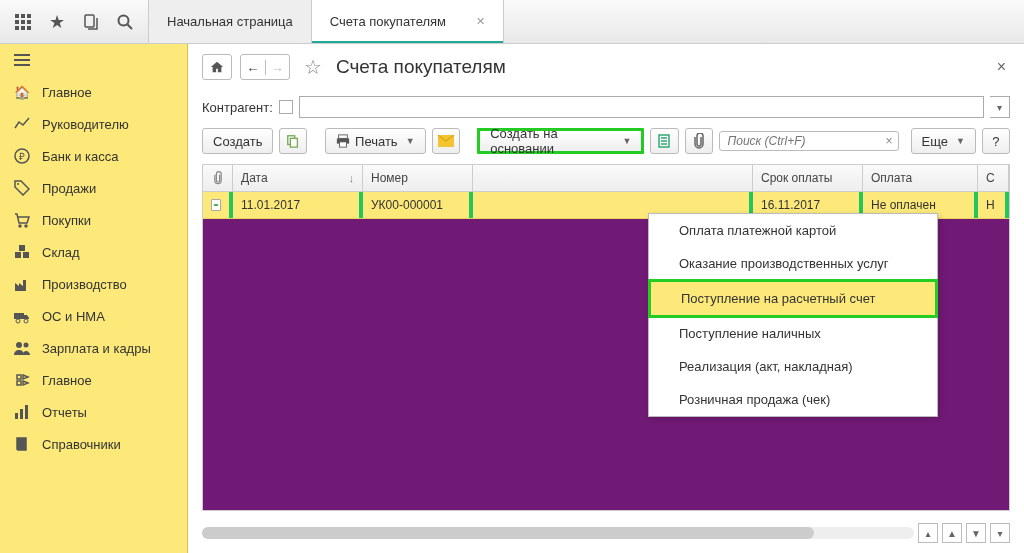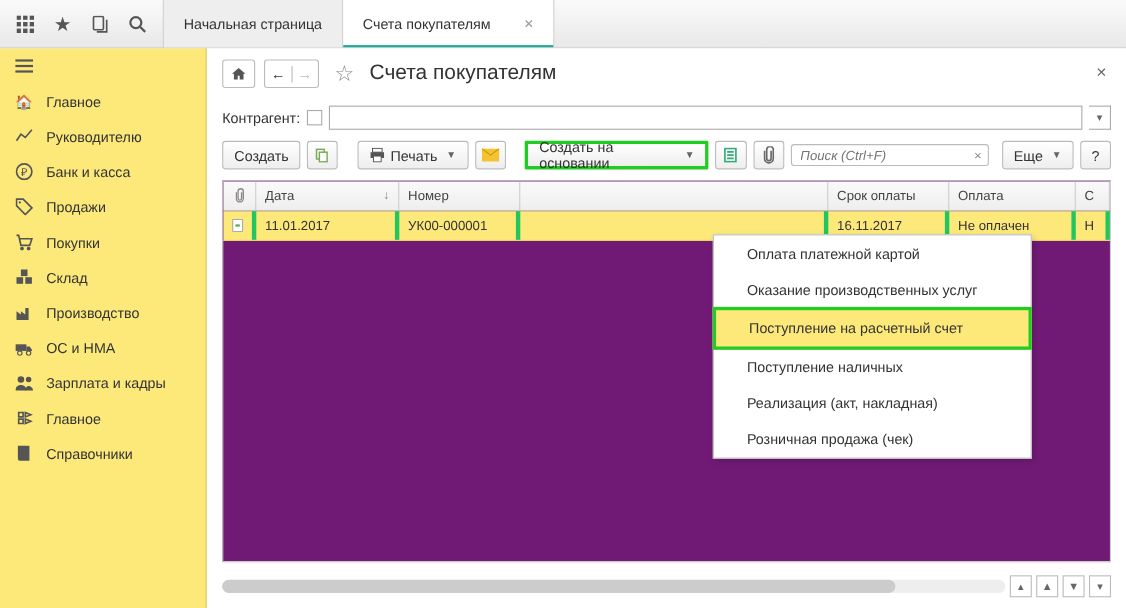--- a/index.html
+++ b/index.html
@@ -219,20 +219,30 @@
     <div class="sidebar-item">
         <span class="icon">
           <svg width="16" height="16" viewBox="0 0 16 16" fill="none" stroke="#555" stroke-width="1.5">
             <path d="M3 3h4v4H3zM3 9h4v4H3zM9 3l5 2-5 2zM9 9l5 2-5 2z"></path>
           </svg>
         </span>
         <span>Главное</span>
       </div>
     <div class="sidebar-item">
         <span class="icon">
+          <svg width="16" height="16" viewBox="0 0 16 16" fill="#555">
+            <rect x="1" y="9" width="3" height="6"></rect>
+            <rect x="6" y="5" width="3" height="10"></rect>
+            <rect x="11" y="1" width="3" height="14"></rect>
+          </svg>
+        </span>
+        <span>Отчеты</span>
+      </div>
+    <div class="sidebar-item">
+        <span class="icon">
           <svg width="16" height="16" viewBox="0 0 16 16" fill="none" stroke="#555" stroke-width="1.5">
             <path d="M3 2h9v12H4a1 1 0 01-1-1V2z" fill="#555"></path>
           </svg>
         </span>
         <span>Справочники</span>
       </div>
   </div>
 
   <div class="content">
     <div class="content-header">

